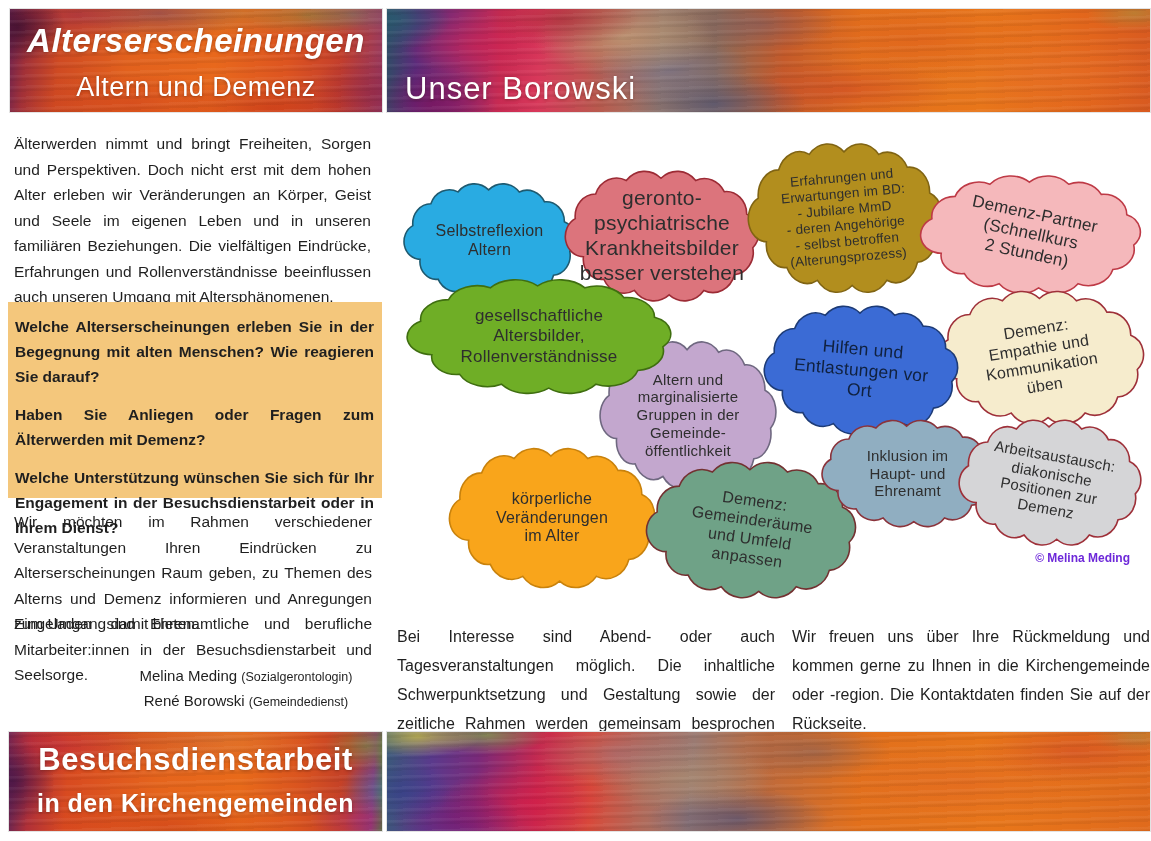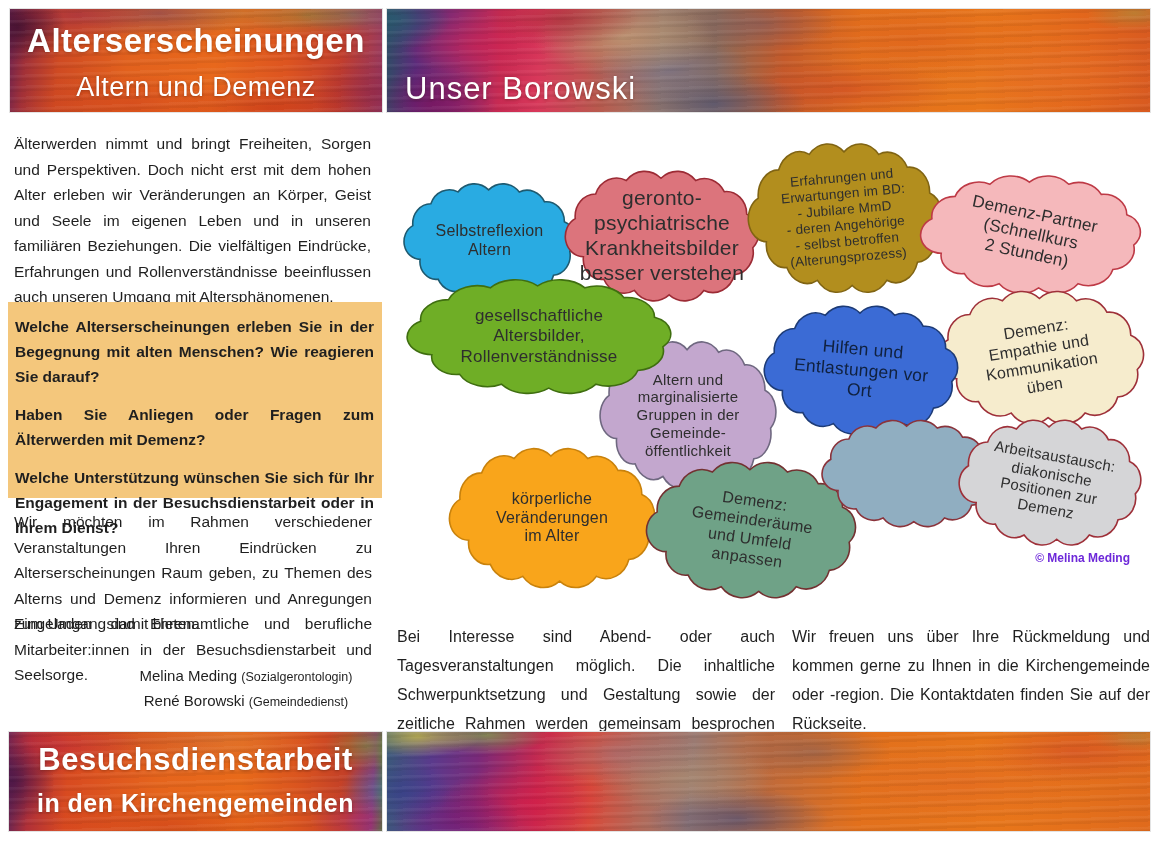--- a/index.html
+++ b/index.html
@@ -60,21 +60,21 @@
       radial-gradient(130px 50px at 39% 46%, rgba(172,142,112,.6), transparent 70%),
       radial-gradient(130px 45px at 46% 88%, rgba(60,70,120,.6), transparent 70%),
       radial-gradient(110px 40px at 56% 20%, rgba(122,92,92,.5), transparent 70%),
       radial-gradient(180px 55px at 76% 52%, rgba(226,102,36,.5), transparent 70%),
       radial-gradient(140px 45px at 90% 20%, rgba(202,62,42,.45), transparent 70%),
       radial-gradient(60px 22px at 98% 5%, rgba(142,162,82,.4), transparent 70%),
       linear-gradient(94deg,#3a5a7a 0%,#5a3a8c 6%,#7a2a7a 12%,#c7284e 20%,#d84a3a 27%,#b06a5a 34%,#9a7a72 40%,#c06a3a 50%,#e2701c 62%,#e8761a 80%,#e06a1c 100%);}
 
   .banner-text{position:absolute;left:0;right:0;text-align:center;color:#ffffff;z-index:2;
     text-shadow:0 1px 3px rgba(60,20,10,.35);letter-spacing:.5px;}
-  .bt-main{top:13px;font-size:33px;font-weight:bold;}
+  .bt-main{top:13px;font-size:33px;font-weight:bold;font-style:italic;}
   .bt-sub{top:63px;font-size:27px;font-weight:normal;}
   .bt-left{text-align:left;left:18px;right:auto;}
   .unser{top:62px;font-size:31px;font-weight:normal;letter-spacing:1px;}
   .bb-main{top:10px;font-size:31px;font-weight:bold;}
   .bb-sub{top:57px;font-size:25px;font-weight:bold;}
 
   
   .col-text{position:absolute;font-size:15.5px;line-height:25.5px;text-align:justify;hyphens:auto;}
   .intro{left:14px;top:131px;width:357px;}
   .highlight{position:absolute;left:8px;top:302px;width:374px;height:196px;background:#F4C77C;box-sizing:border-box;
@@ -225,20 +225,23 @@
     <div class="cloud-label" style="font-size:16px;transform:rotate(8deg);">Demenz:
 Gemeinderäume
 und Umfeld
 anpassen</div>
   </div>
 
   <div class="cloud" style="left:820px;top:417px;width:175px;height:113px;">
     <svg viewBox="0 0 194 123" preserveAspectRatio="none" aria-hidden="true">
       <path stroke-width="1.6" vector-effect="non-scaling-stroke" d="M 20 80 A 18 18 0 0 1 12 46 A 20 20 0 0 1 32 24 A 22 22 0 0 1 62 12 A 24 24 0 0 1 96 10 A 24 24 0 0 1 130 12 A 22 22 0 0 1 158 22 A 20 20 0 0 1 180 42 A 18 18 0 0 1 186 72 A 20 20 0 0 1 168 96 A 22 22 0 0 1 138 110 A 24 24 0 0 1 104 114 A 24 24 0 0 1 70 110 A 22 22 0 0 1 40 100 A 18 18 0 0 1 20 80 Z" fill="#90AEC1" stroke="#8A333B"></path>
     </svg>
+    <div class="cloud-label" style="font-size:15px;">Inklusion im
+Haupt- und
+Ehrenamt</div>
   </div>
 
   <div class="cloud" style="left:957px;top:416px;width:186px;height:133px;">
     <svg viewBox="0 0 194 123" preserveAspectRatio="none" aria-hidden="true">
       <path stroke-width="1.6" vector-effect="non-scaling-stroke" d="M 20 80 A 18 18 0 0 1 12 46 A 20 20 0 0 1 32 24 A 22 22 0 0 1 62 12 A 24 24 0 0 1 96 10 A 24 24 0 0 1 130 12 A 22 22 0 0 1 158 22 A 20 20 0 0 1 180 42 A 18 18 0 0 1 186 72 A 20 20 0 0 1 168 96 A 22 22 0 0 1 138 110 A 24 24 0 0 1 104 114 A 24 24 0 0 1 70 110 A 22 22 0 0 1 40 100 A 18 18 0 0 1 20 80 Z" fill="#D5D5D7" stroke="#9E3039"></path>
     </svg>
     <div class="cloud-label" style="font-size:15px;transform:rotate(10deg);">Arbeitsaustausch:
 diakonische
 Positionen zur
 Demenz</div>

